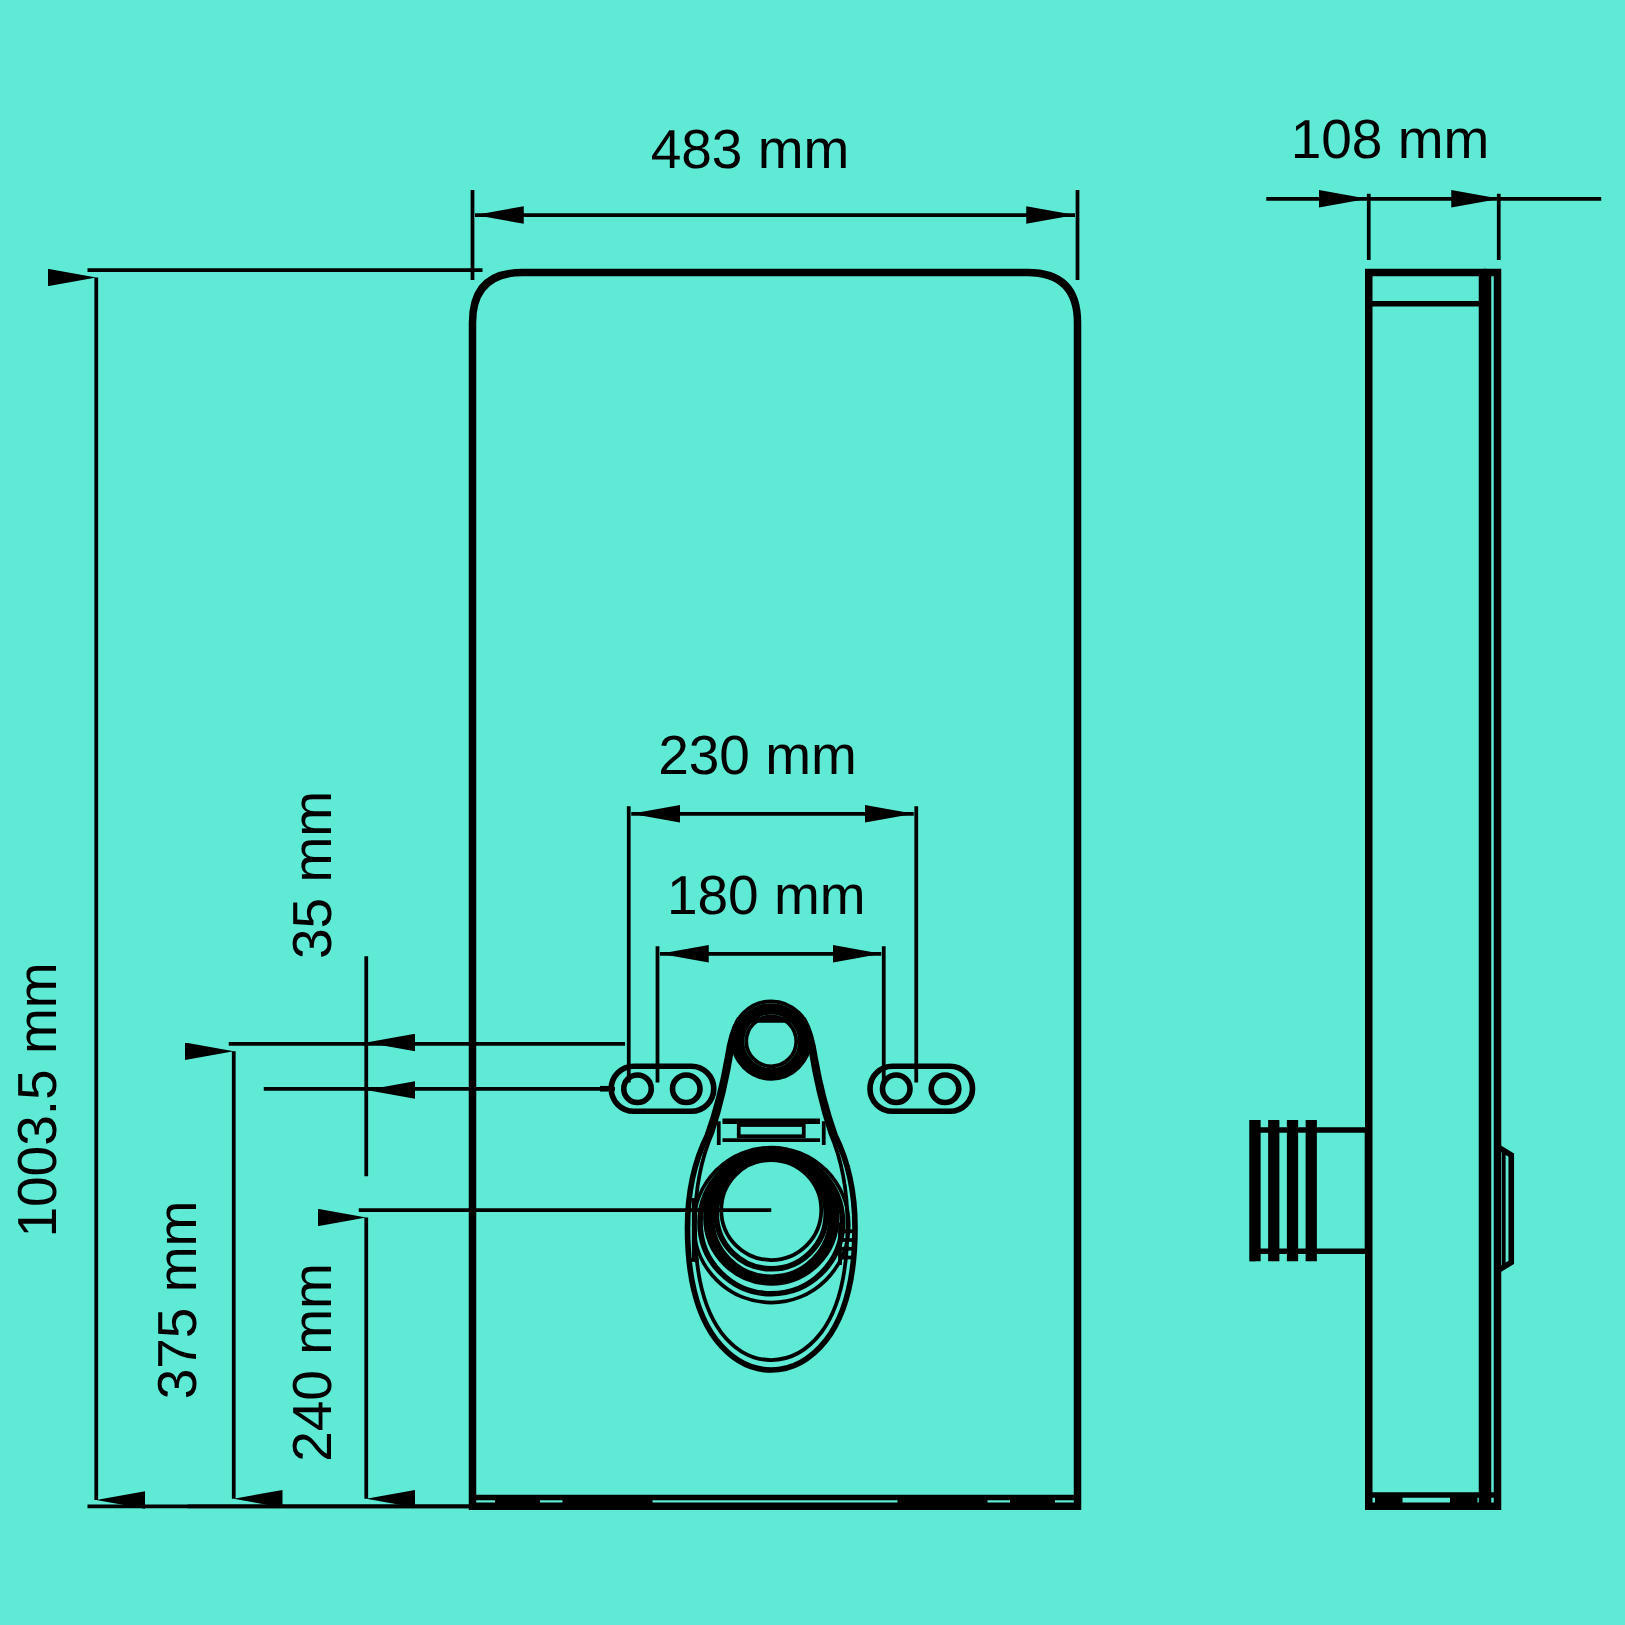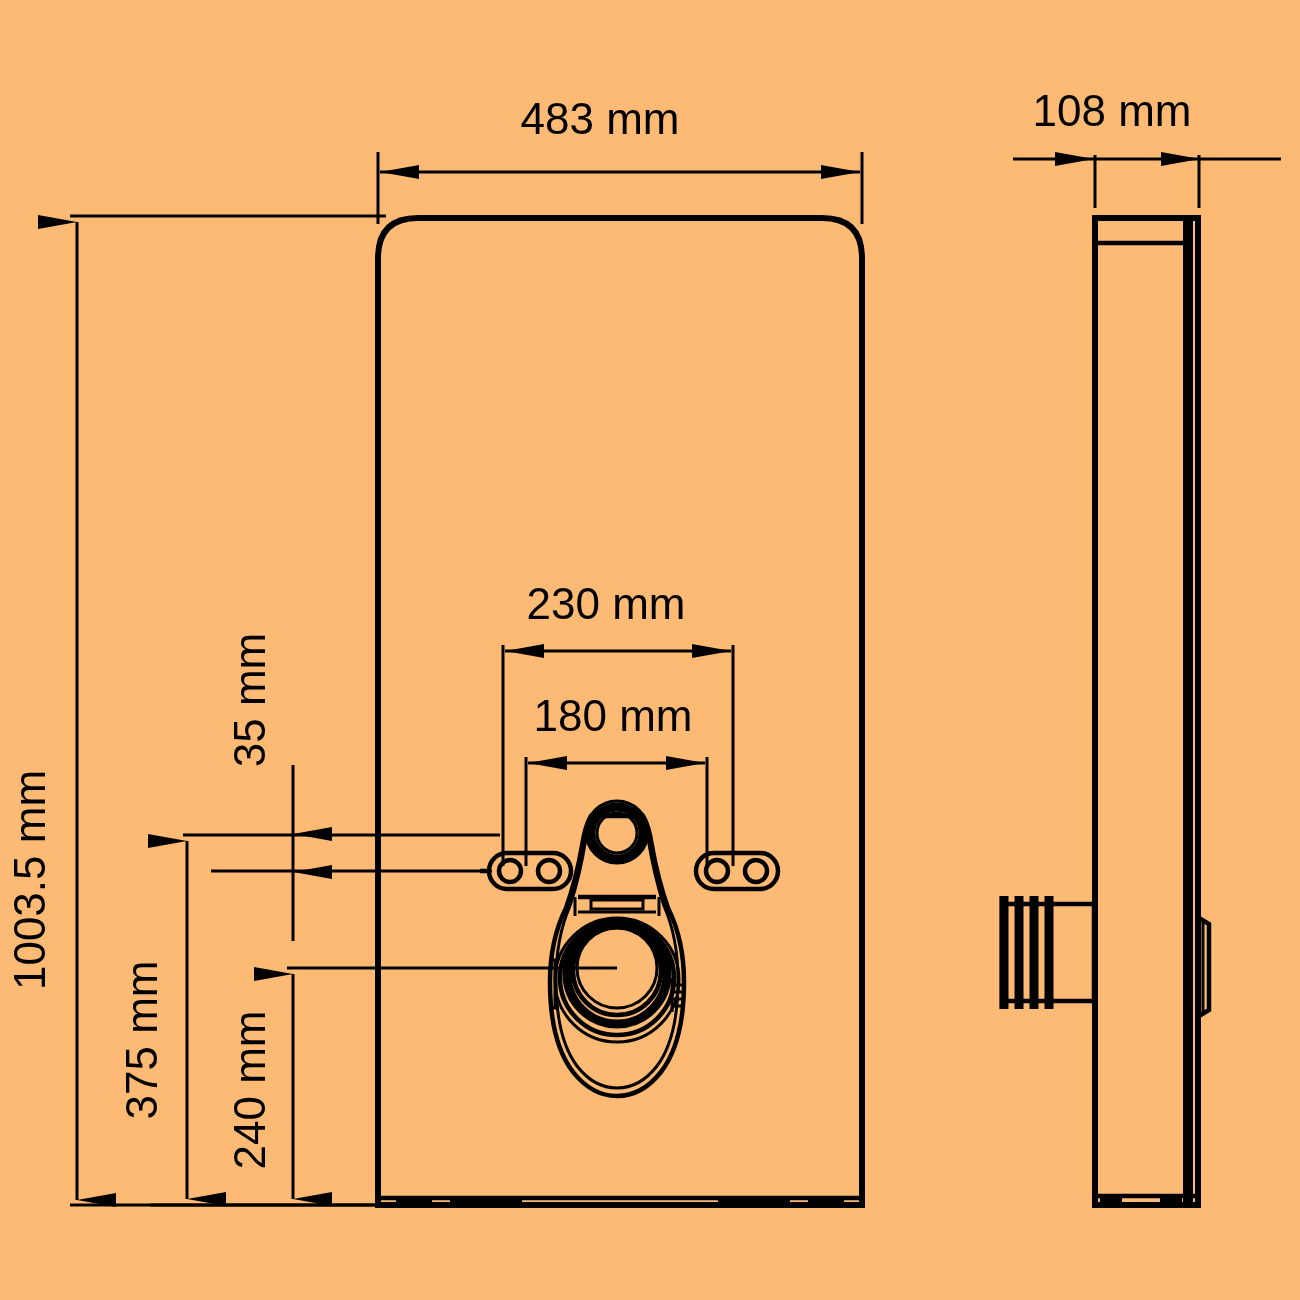--- a/index.html
+++ b/index.html
@@ -4,21 +4,21 @@
 <style>
   html, body {
     margin: 0;
     padding: 0;
     background: #ffffff;
   }
   #page {
     position: relative;
     width: 1300px;
     height: 1300px;
-    background: #fdba74;
+    background: #5eead4;
     font-family: "Liberation Sans", sans-serif;
     overflow: hidden;
   }
   svg.drawing {
     position: absolute;
     top: 0;
     left: 0;
     width: 1300px;
     height: 1300px;
     display: block;

